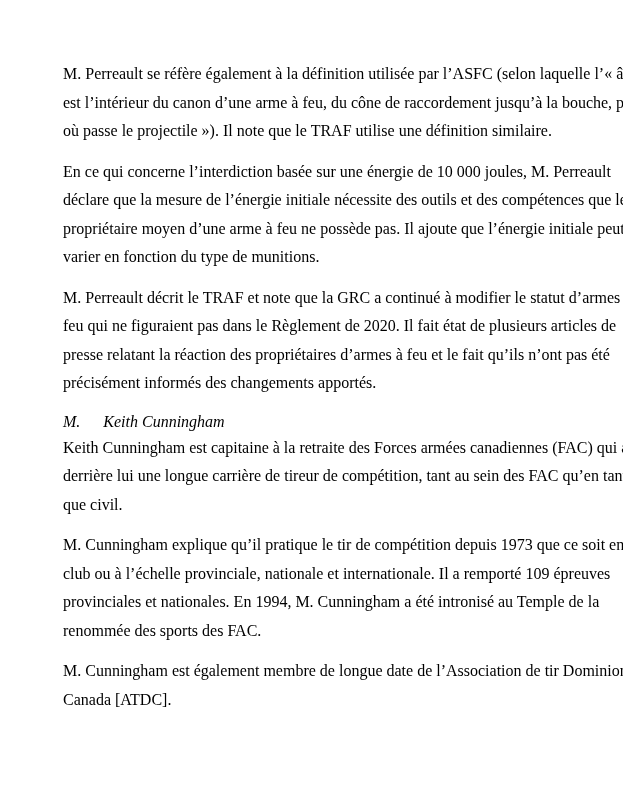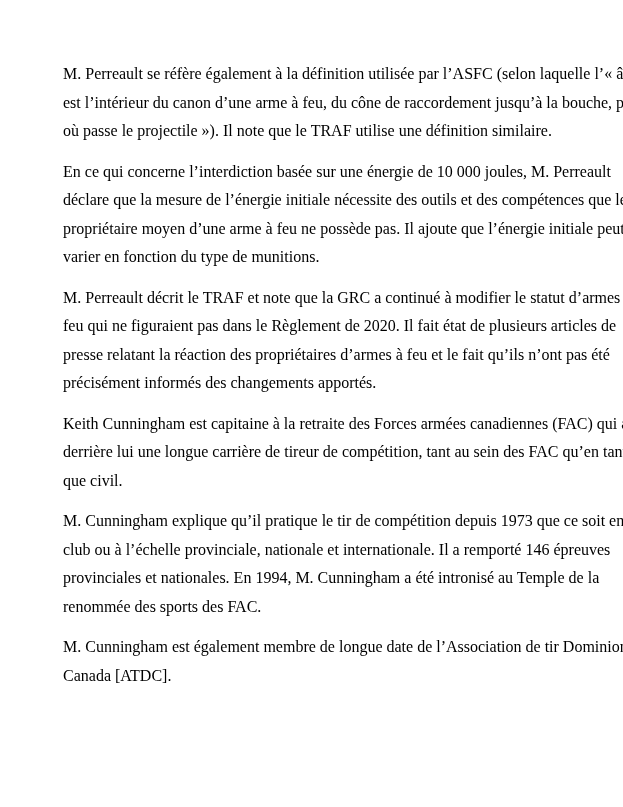--- a/index.html
+++ b/index.html
@@ -49,26 +49,27 @@
   <p class="para">En ce qui concerne l’interdiction basée sur une énergie de 10 000 joules, M. Perreault
 déclare que la mesure de l’énergie initiale nécessite des outils et des compétences que le
 propriétaire moyen d’une arme à feu ne possède pas. Il ajoute que l’énergie initiale peut
 varier en fonction du type de munitions.</p>
 
   <p class="para">M. Perreault décrit le TRAF et note que la GRC a continué à modifier le statut d’armes à
 feu qui ne figuraient pas dans le Règlement de 2020. Il fait état de plusieurs articles de
 presse relatant la réaction des propriétaires d’armes à feu et le fait qu’ils n’ont pas été
 précisément informés des changements apportés.</p>
 
+  <h3 class="heading"><span class="h-prefix">M.</span><span class="h-name">Keith Cunningham</span></h3>
 
   <p class="para">Keith Cunningham est capitaine à la retraite des Forces armées canadiennes (FAC) qui a
 derrière lui une longue carrière de tireur de compétition, tant au sein des FAC qu’en tant
 que civil.</p>
 
   <p class="para">M. Cunningham explique qu’il pratique le tir de compétition depuis 1973 que ce soit en
-club ou à l’échelle provinciale, nationale et internationale. Il a remporté 146 épreuves
+club ou à l’échelle provinciale, nationale et internationale. Il a remporté 109 épreuves
 provinciales et nationales. En 1994, M. Cunningham a été intronisé au Temple de la
 renommée des sports des FAC.</p>
 
   <p class="para">M. Cunningham est également membre de longue date de l’Association de tir Dominion du
 Canada [ATDC].</p>
 
 </div>
 
 </body></html>

